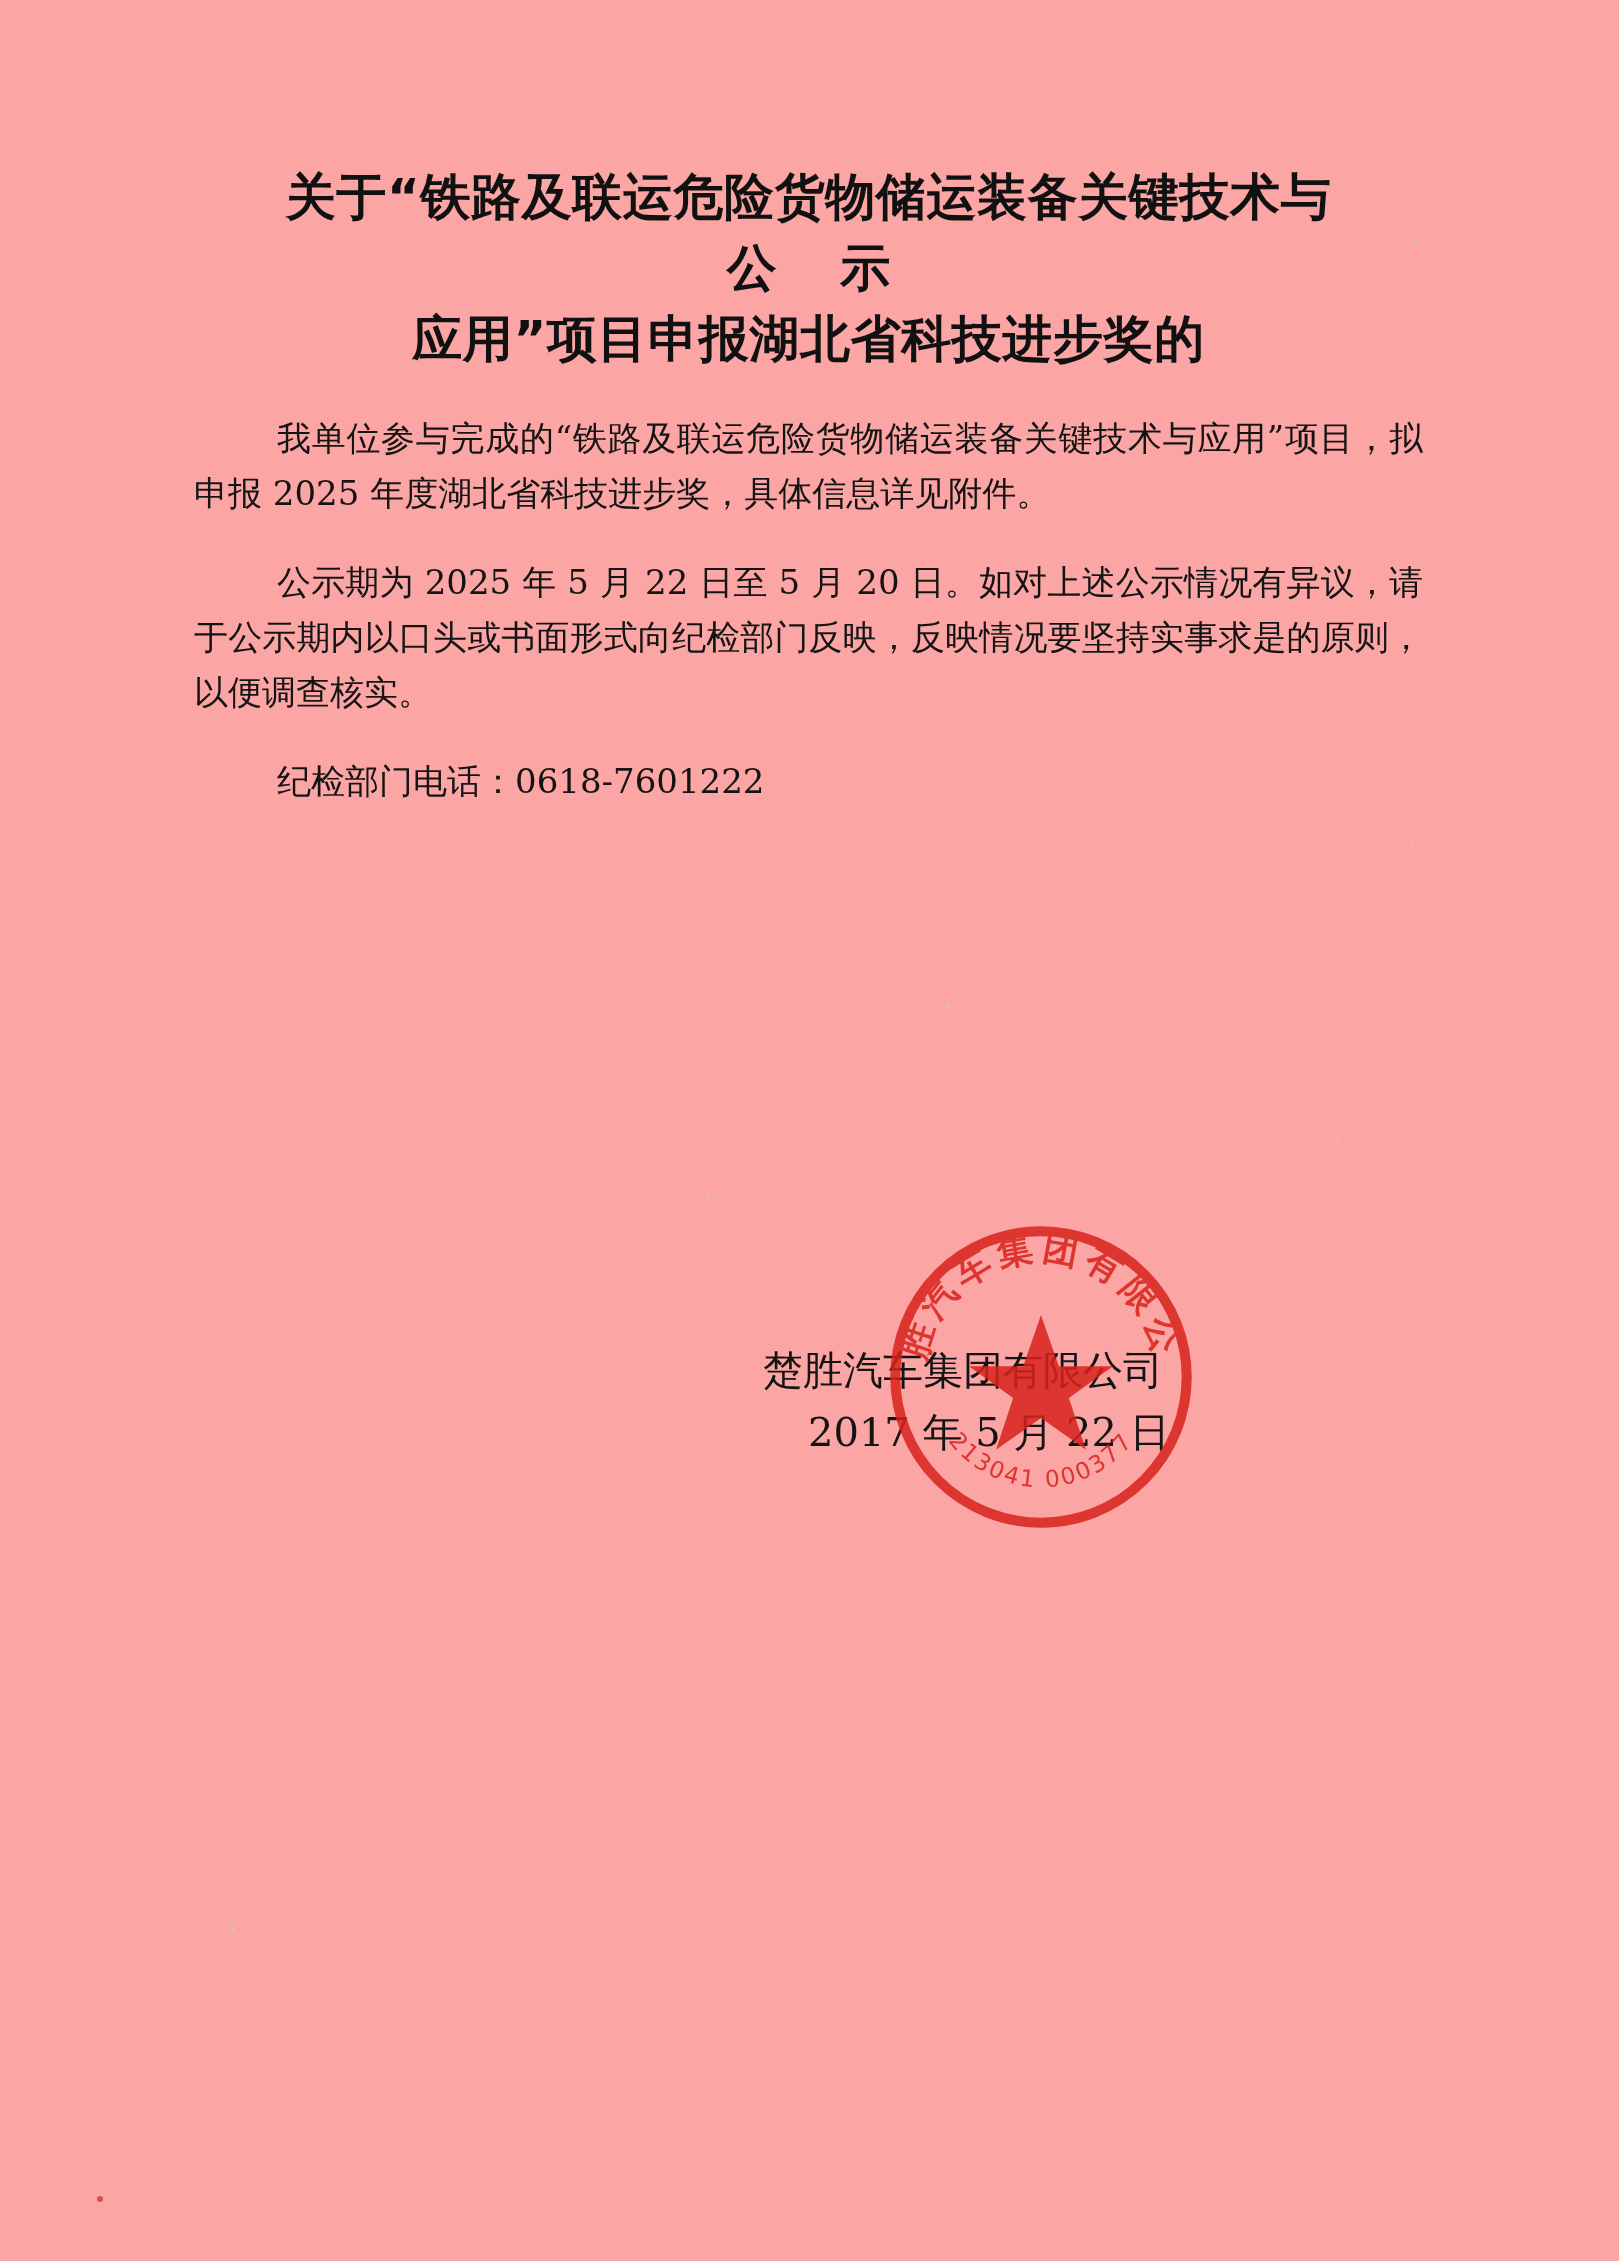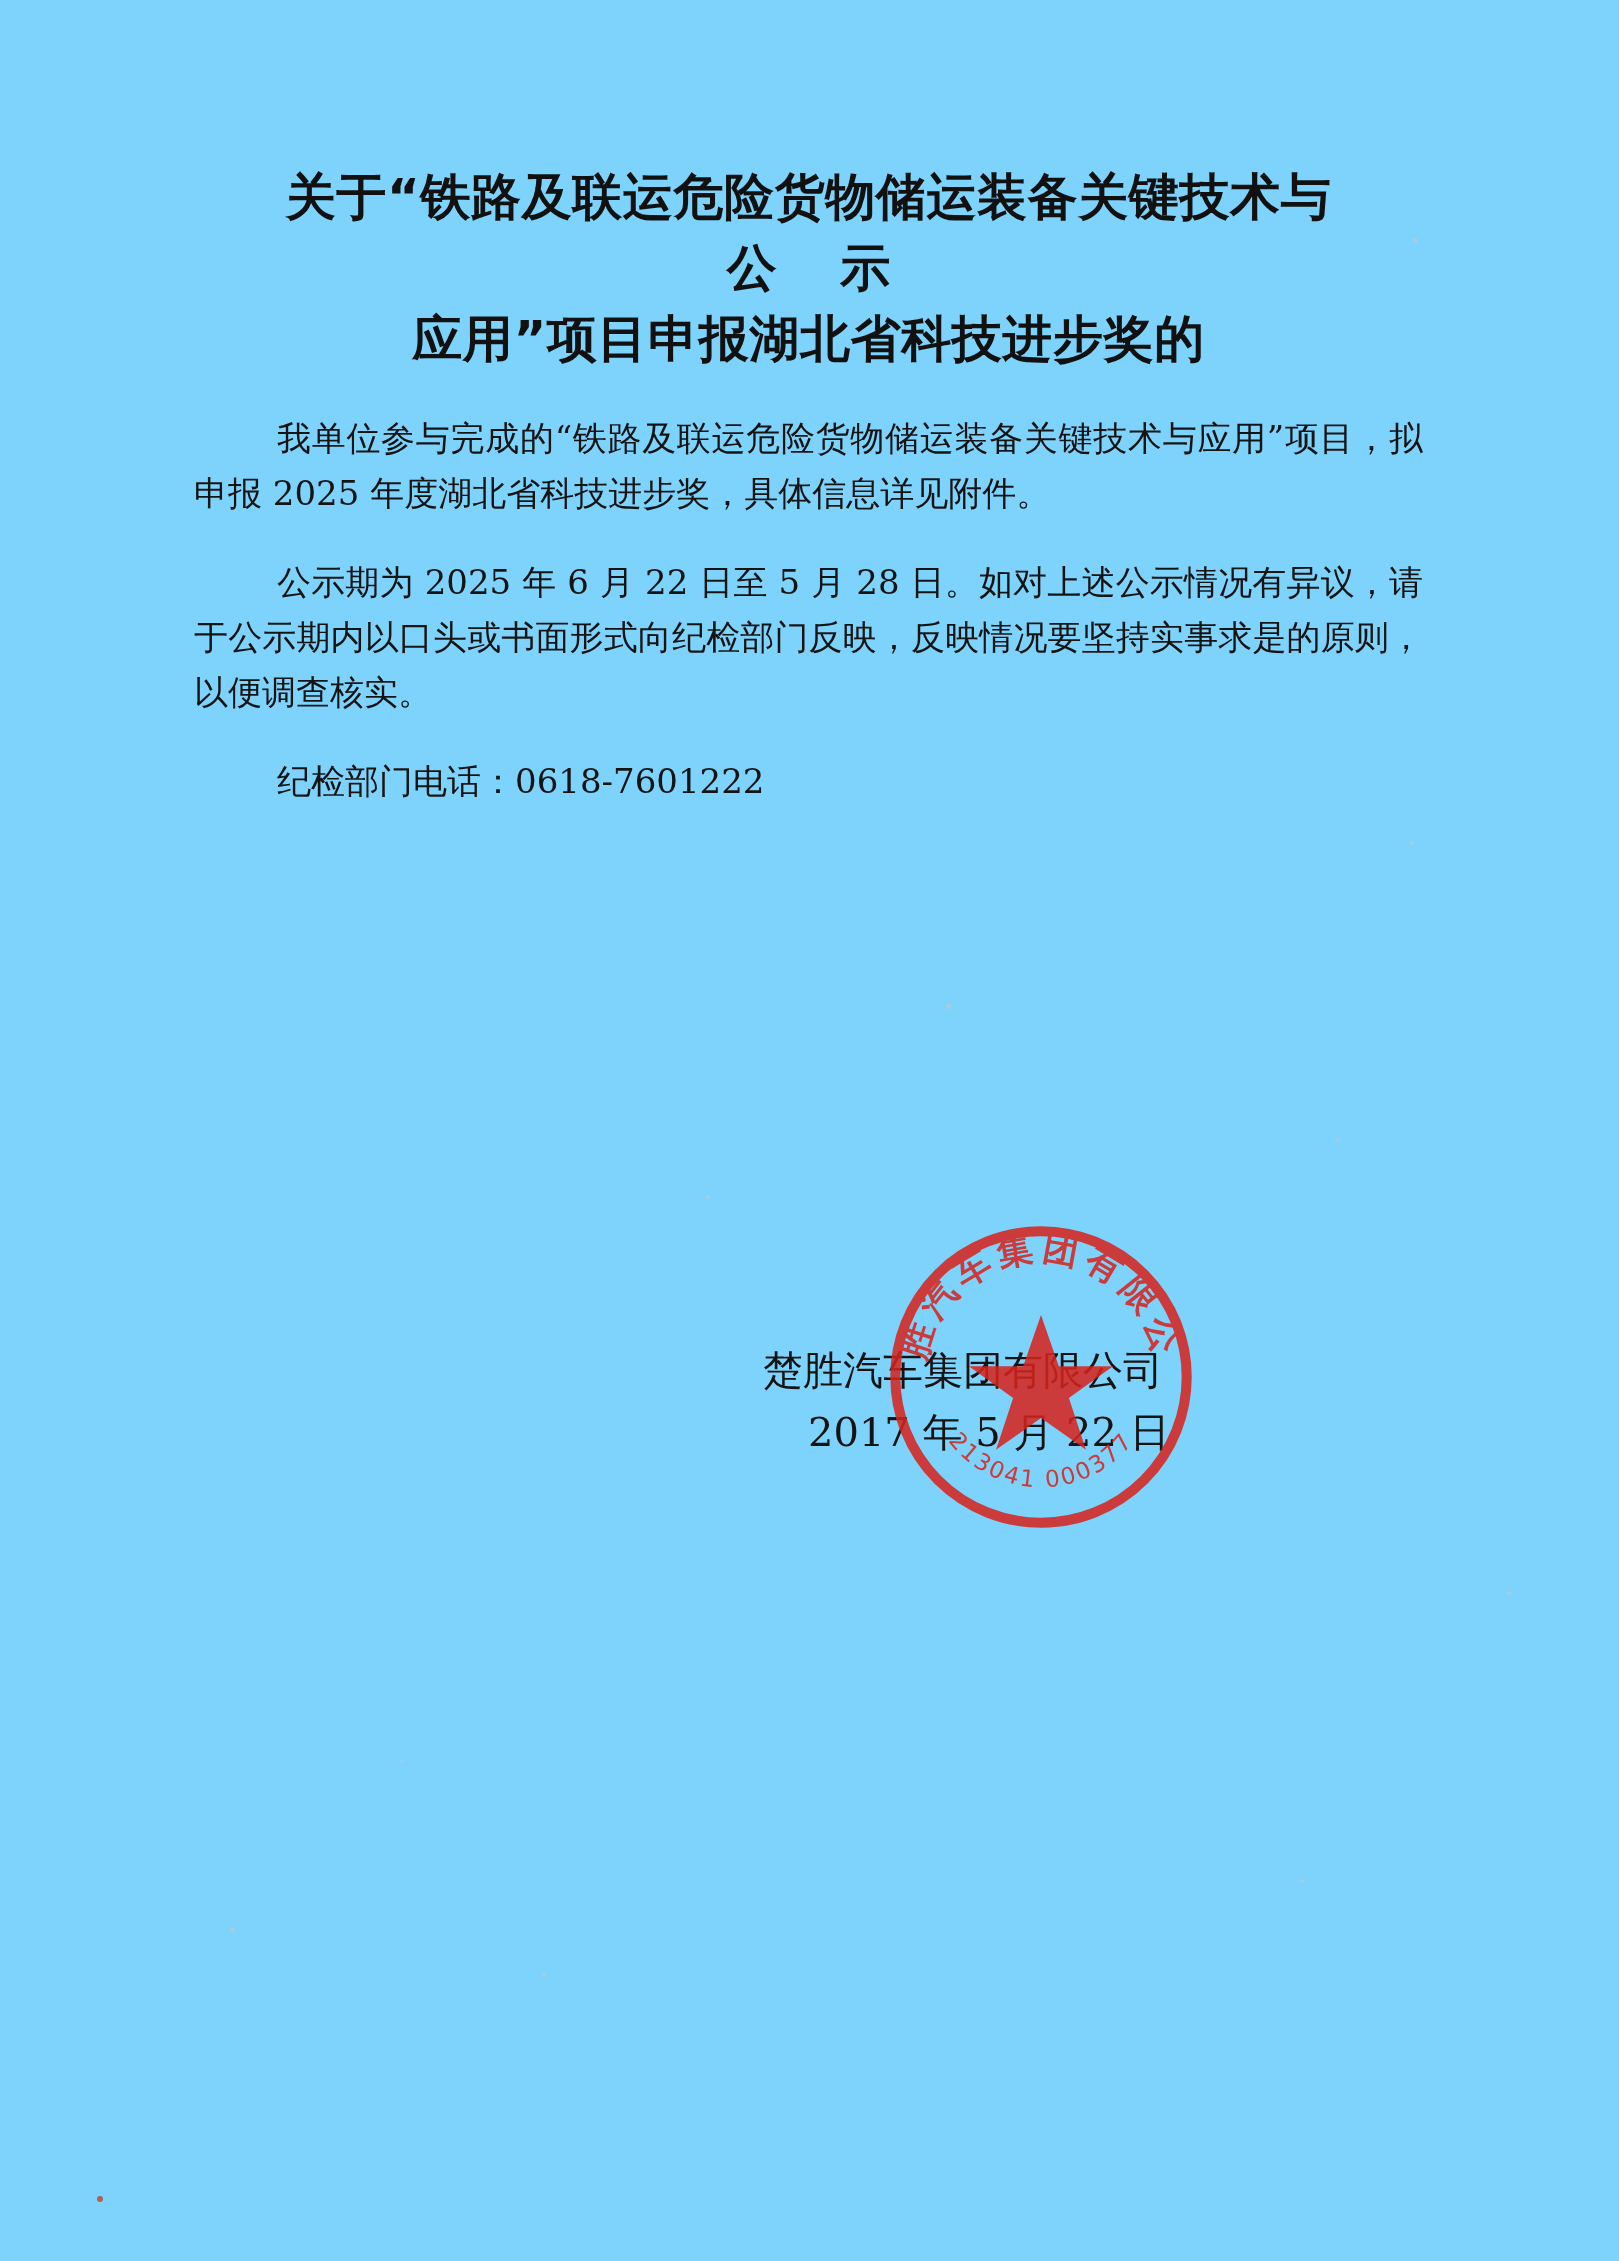--- a/index.html
+++ b/index.html
@@ -7,21 +7,21 @@
     padding: 0;
     background: #ffffff;
   }
   body {
     font-family: "DejaVu Serif", "Liberation Serif", serif;
   }
   .page {
     position: relative;
     width: 1620px;
     height: 2261px;
-    background: #7dd3fc;
+    background: #fca5a5;
     overflow: hidden;
   }
   
   .fleck {
     position: absolute;
     background: #c9c9c4;
     border-radius: 50%;
     opacity: .55;
   }
   .doc-body {
@@ -116,21 +116,21 @@
 
   <div class="doc-body">
 
     <div class="title">
       <span class="title-line l1">关于“铁路及联运危险货物储运装备关键技术与</span>
       <span class="title-line l3">公  示</span>
       <span class="title-line l2">应用”项目申报湖北省科技进步奖的</span>
     </div>
 
     <p class="para first">我单位参与完成的“铁路及联运危险货物储运装备关键技术与应用”项目，拟申报 2025 年度湖北省科技进步奖，具体信息详见附件。</p>
-    <p class="para">公示期为 2025 年 6 月 22 日至 5 月 28 日。如对上述公示情况有异议，请于公示期内以口头或书面形式向纪检部门反映，反映情况要坚持实事求是的原则，以便调查核实。</p>
+    <p class="para">公示期为 2025 年 5 月 22 日至 5 月 20 日。如对上述公示情况有异议，请于公示期内以口头或书面形式向纪检部门反映，反映情况要坚持实事求是的原则，以便调查核实。</p>
     <p class="para tel">纪检部门电话：0618-7601222</p>
 
   </div>
 
   <div class="signature">
     <span class="sig-line">楚胜汽车集团有限公司</span>
     <span class="sig-line sig-date">2017 年 5 月 22 日</span>
   </div>
 
   <div class="seal">

